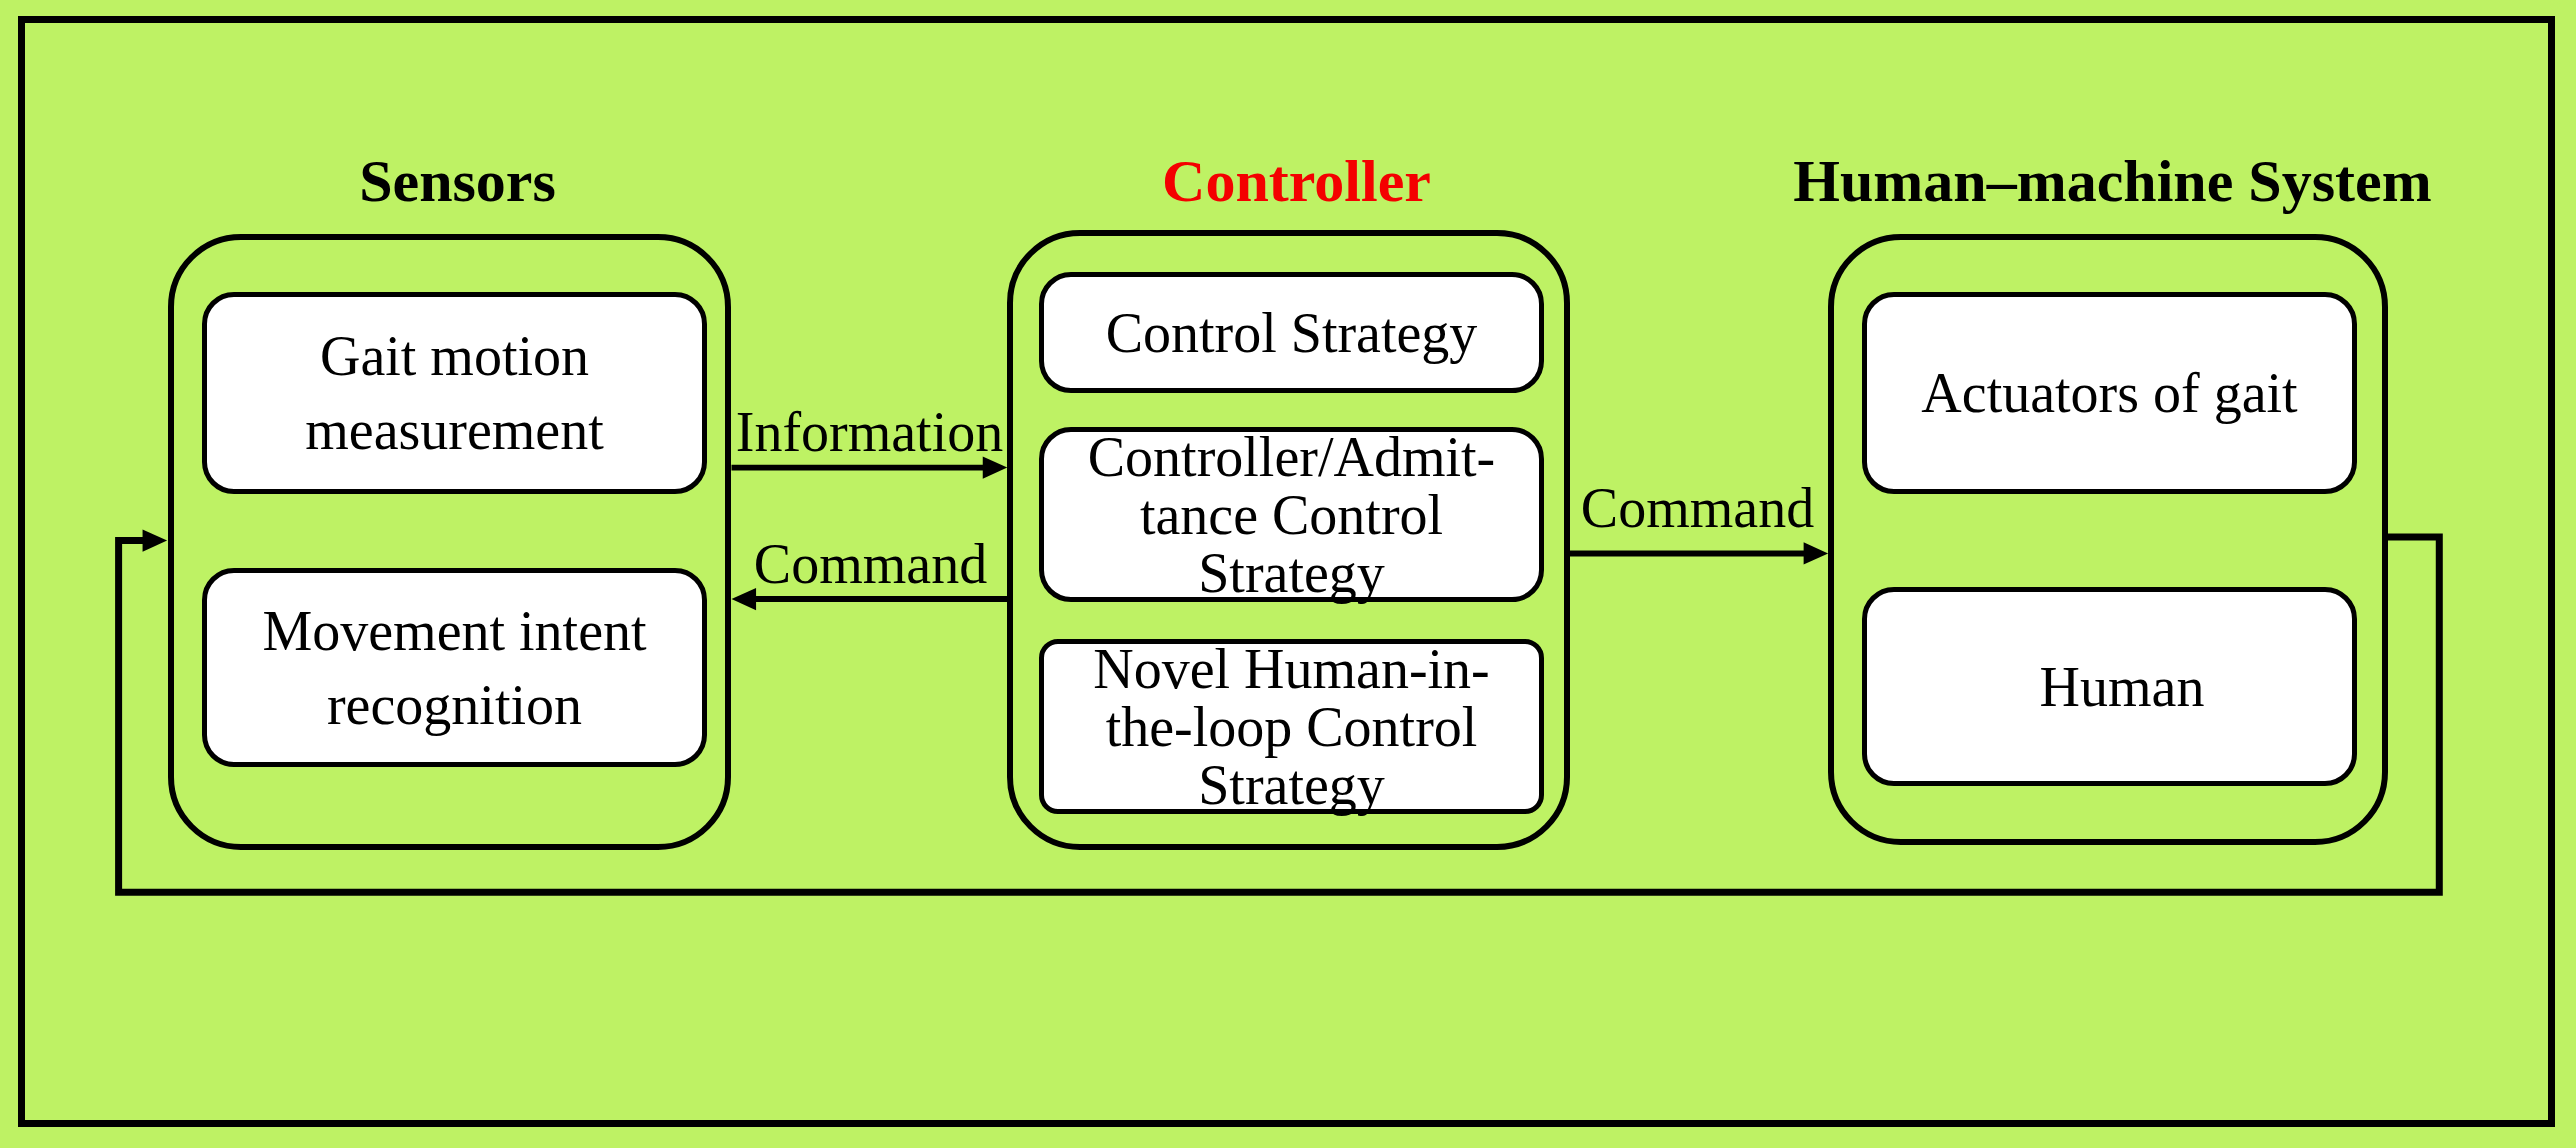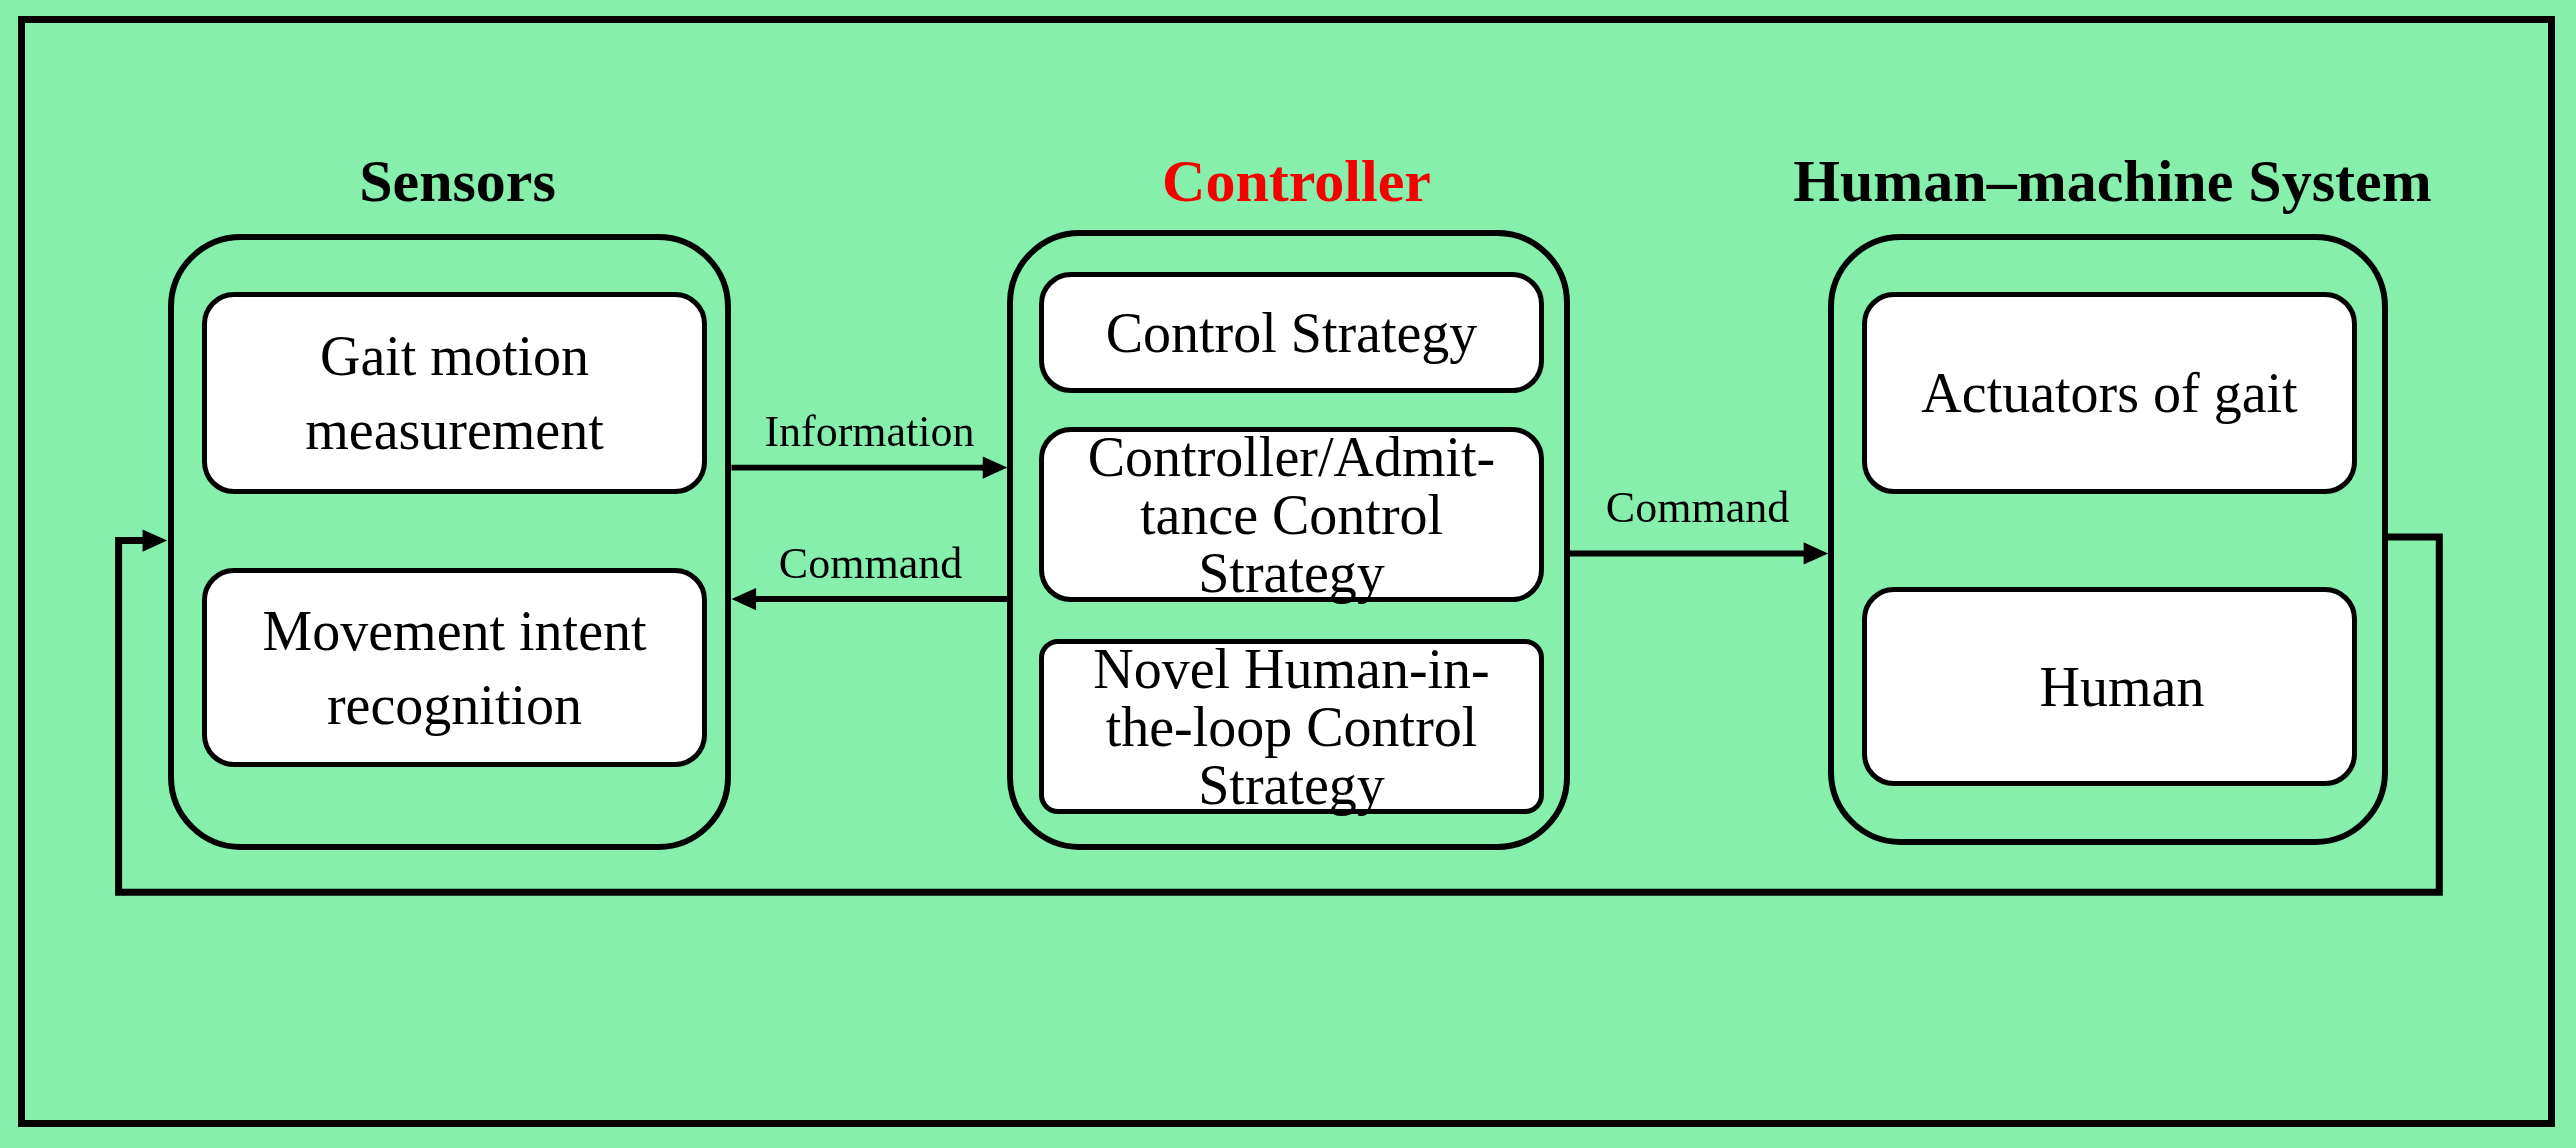--- a/index.html
+++ b/index.html
@@ -7,21 +7,21 @@
     padding: 0;
     width: 2576px;
     height: 1149px;
     background: #ffffff;
     font-family: "Liberation Serif", "DejaVu Serif", serif;
   }
   .canvas {
     position: relative;
     width: 2576px;
     height: 1149px;
-    background: #86efac;
+    background: #bef264;
     overflow: hidden;
   }
   
   .frame {
     position: absolute;
     left: 18px; top: 16px;
     width: 2537px; height: 1111px;
     border: 7px solid #000;
     box-sizing: border-box;
   }
@@ -84,21 +84,21 @@
   .node-box.impedance  { left: 1039px; top: 427px;  width: 505px; height: 175px; }
   .node-box.novel      { left: 1039px; top: 639px; width: 505px; height: 175px; border-radius: 19px; }
   .node-box.actuators  { left: 1862px; top: 292px;  width: 495px; height: 202px; }
   .node-box.human      { left: 1862px; top: 587px; width: 495px; height: 199px; padding-left: 25px; }
   
   .wire-label {
     position: absolute;
     height: 58px;
     line-height: 58px;
     text-align: center;
-    font-size: 44px;
+    font-size: 56px;
     color: #000;
     white-space: nowrap;
   }
   .wire-label.information   { left: 665px; top: 403px; width: 409px; }
   .wire-label.command-left  { left: 666px; top: 535px; width: 409px; }
   .wire-label.command-right { left: 1493px; top: 479px; width: 409px; }
 </style>
 </head>
 <body>
 

